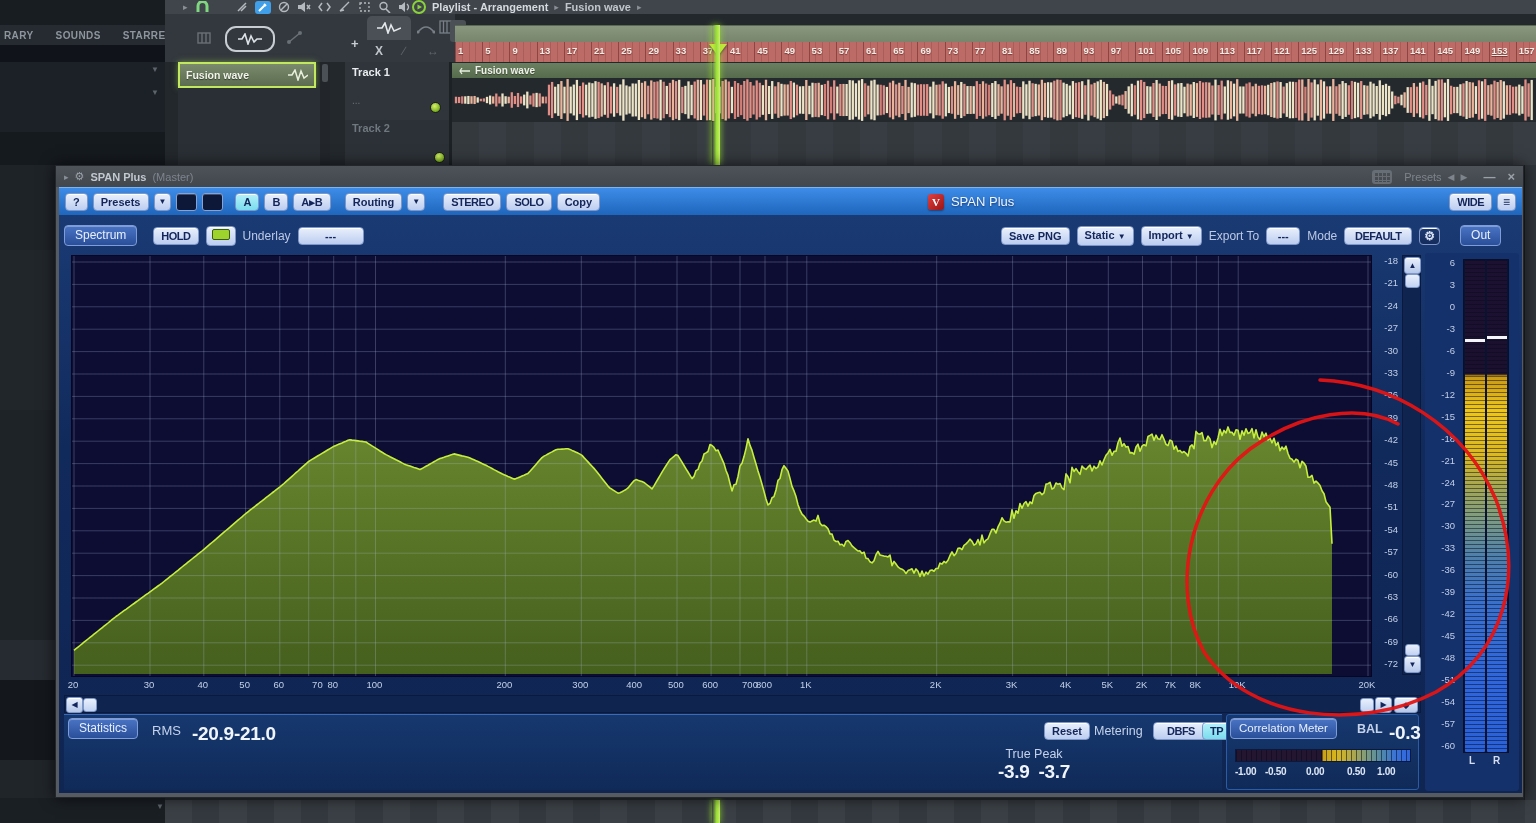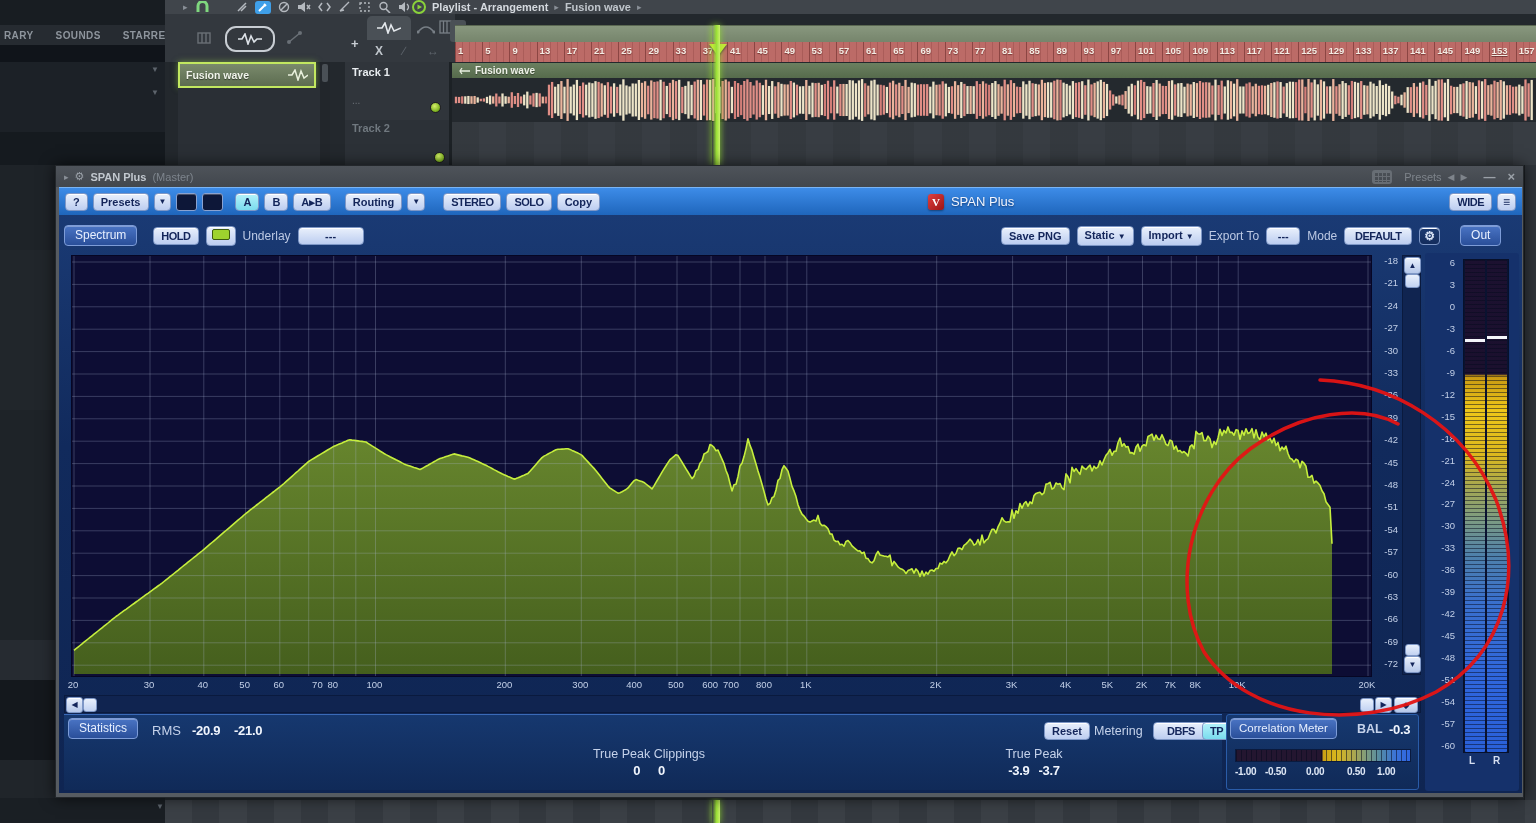--- a/index.html
+++ b/index.html
@@ -67,21 +67,21 @@
   .greenpill{width:16px;height:9px;background:#9ed32e;border:1px solid #3c5a10;border-radius:2px;}
   .plotwrap{background:#0d0d34;border:1px solid #060624;box-sizing:content-box;}
   .dbscale span{position:absolute;right:4px;font-size:9.5px;color:#c3d0e8;width:26px;text-align:right;}
   .freqrow span{position:absolute;top:0;width:30px;text-align:center;font-size:9.5px;color:#c3d0e8;}
   .scrollbtn{background:linear-gradient(#e9f0fc,#b6c8ea);border:1px solid #7e97c6;border-radius:3px;color:#13255a;
     font-size:8px;text-align:center;box-shadow:inset 0 1px 0 #fff;}
   .sthumb{background:linear-gradient(#e9f0fc,#c2d2f2);border:1px solid #7e97c6;border-radius:3px;}
   .strack{background:#102450;border:1px solid #0a1a3e;box-sizing:border-box;}
   .statbar{background:linear-gradient(#16386f,#102a58);border-top:1px solid #3a6ab8;box-sizing:border-box;}
   .statlabel{color:#c5d2ea;font-size:12.5px;white-space:nowrap;}
-  .statval{color:#f0f5fd;font-size:13px;font-weight:bold;letter-spacing:-.3px;white-space:nowrap;}
+  .statval{color:#f0f5fd;font-size:19px;font-weight:bold;letter-spacing:-.3px;white-space:nowrap;}
   .meterbar{position:absolute;width:20px;border-radius:1px;
     background:linear-gradient(to bottom,#1c1130 0px,#1b102e 114px,#c89812 116px,#eec619 150px,#dcb81e 195px,#a8a84e 225px,#7e9c80 258px,#4e80ab 296px,#3a70cc 340px,#2f66dd 420px,#2a60d8 492px);}
   .slats{position:absolute;inset:0;background:repeating-linear-gradient(to bottom,rgba(5,10,30,.5) 0 1px,transparent 1px 4px);}
   .corrbar{background:linear-gradient(to right,#241630 0%,#241630 49.5%,#c9a014 50%,#d8b81e 58%,#b0a84a 67%,#7e9c7e 75%,#538aa6 83%,#3a72d8 92%,#2f66e0 100%);
     border:1px solid #0a1a3e;box-sizing:border-box;}
   .corrslats{position:absolute;inset:0;background:repeating-linear-gradient(to right,rgba(5,10,30,.55) 0 1px,transparent 1px 5px);}
   .corrticks span{position:absolute;top:0;font-size:10px;font-weight:bold;color:#dfe8f6;letter-spacing:-.3px;}
   .outlabels span{position:absolute;right:2px;width:30px;text-align:right;font-size:9.5px;color:#c3d0e8;}
   .lr{color:#d5def0;font-size:10px;font-weight:bold;}
   svg{display:block;}
@@ -753,21 +753,21 @@
         <span style="left: 158.645px;">50</span>
         <span style="left: 192.798px;">60</span>
         <span style="left: 221.675px; text-align: right;">70</span>
         <span style="left: 246.689px;">80</span>
         <span style="left: 288.489px;">100</span>
         <span style="left: 418.333px;">200</span>
         <span style="left: 494.287px;">300</span>
         <span style="left: 548.178px;">400</span>
         <span style="left: 589.978px;">500</span>
         <span style="left: 624.132px;">600</span>
-        <span style="left: 645px; text-align: center;">700</span>
+        <span style="left: 664px; text-align: center;">700</span>
         <span style="left: 678.022px;">800</span>
         <span style="left: 719.822px;">1K</span>
         <span style="left: 849.667px;">2K</span>
         <span style="left: 925.621px;">3K</span>
         <span style="left: 979.511px;">4K</span>
         <span style="left: 1021.31px;">5K</span>
         <span style="left: 1055.46px;">2K</span>
         <span style="left: 1084.34px;">7K</span>
         <span style="left: 1109.36px;">8K</span>
         <span style="left: 1151.16px;">10K</span>
@@ -820,24 +820,20 @@
       </div>
       <span class="lr abs" style="left:44px;top:502px;">L</span>
       <span class="lr abs" style="left:68px;top:502px;">R</span>
     </div>
 
     <div class="abs statbar" style="left:8px;top:548px;width:1158px;height:76px;">
       <span class="ptab abs" style="left:4px;top:3px;">Statistics</span>
       <span class="statlabel abs" style="left:88px;top:8px;font-size:13px;">RMS</span>
       <span class="statval abs" style="left:128px;top:8px;">-20.9</span>
       <span class="statval abs" style="left:170px;top:8px;">-21.0</span>
-      <div class="abs" style="left:500px;top:32px;width:170px;text-align:center;">
-        <div class="statlabel">True Peak Clippings</div>
-        <div><span class="statval">0</span>&nbsp;&nbsp;&nbsp;&nbsp;<span class="statval">0</span></div>
-      </div>
       <div class="abs" style="left:900px;top:32px;width:140px;text-align:center;">
         <div class="statlabel">True Peak</div>
         <div><span class="statval">-3.9</span>&nbsp;&nbsp;<span class="statval">-3.7</span></div>
       </div>
       <span class="pbtn abs" style="left:980px;top:7px;">Reset</span>
       <span class="statlabel abs" style="left:1030px;top:9px;">Metering</span>
       <span class="pbtn narrow abs" style="left:1089px;top:7px;width:40px;text-align:center;">DBFS</span>
       <span class="pbtn cyan narrow abs" style="left:1138px;top:7px;">TP</span>
     </div>
 

